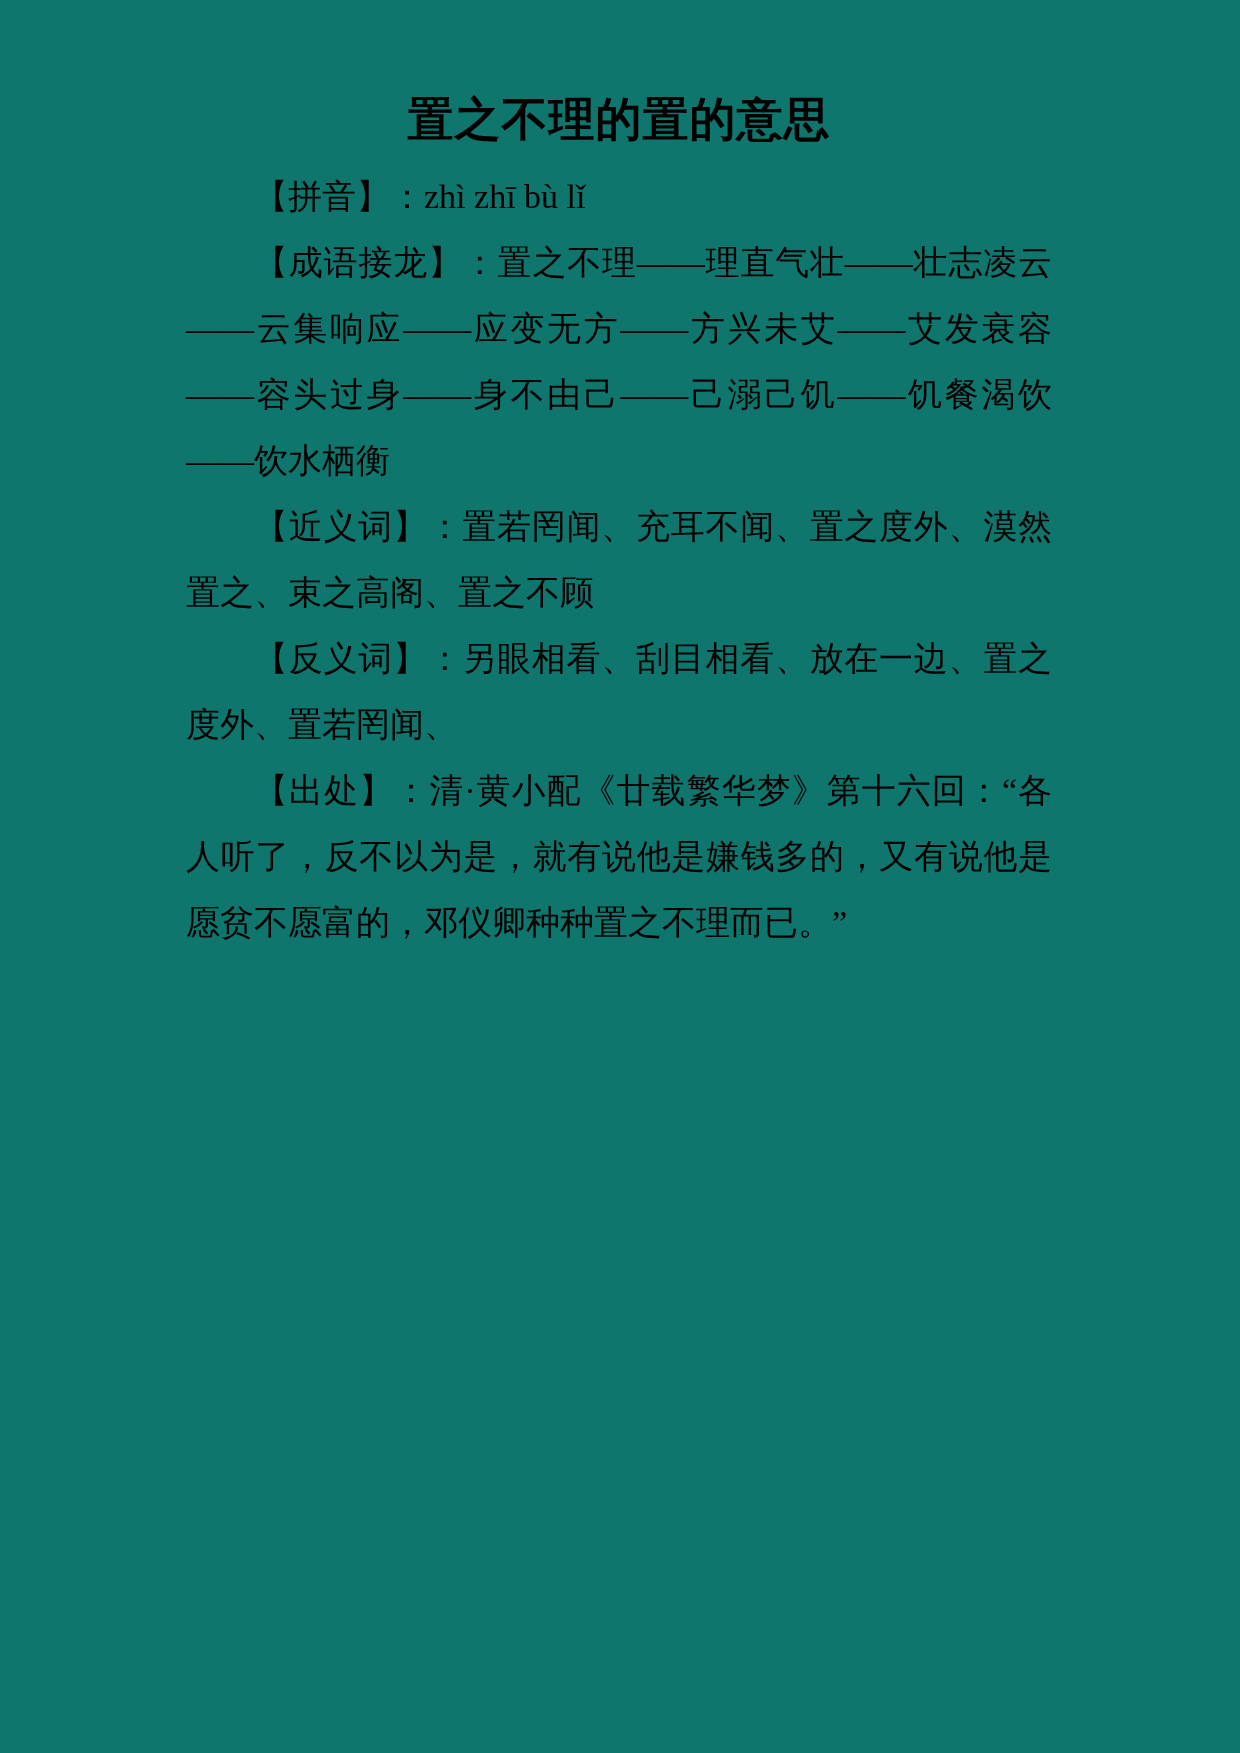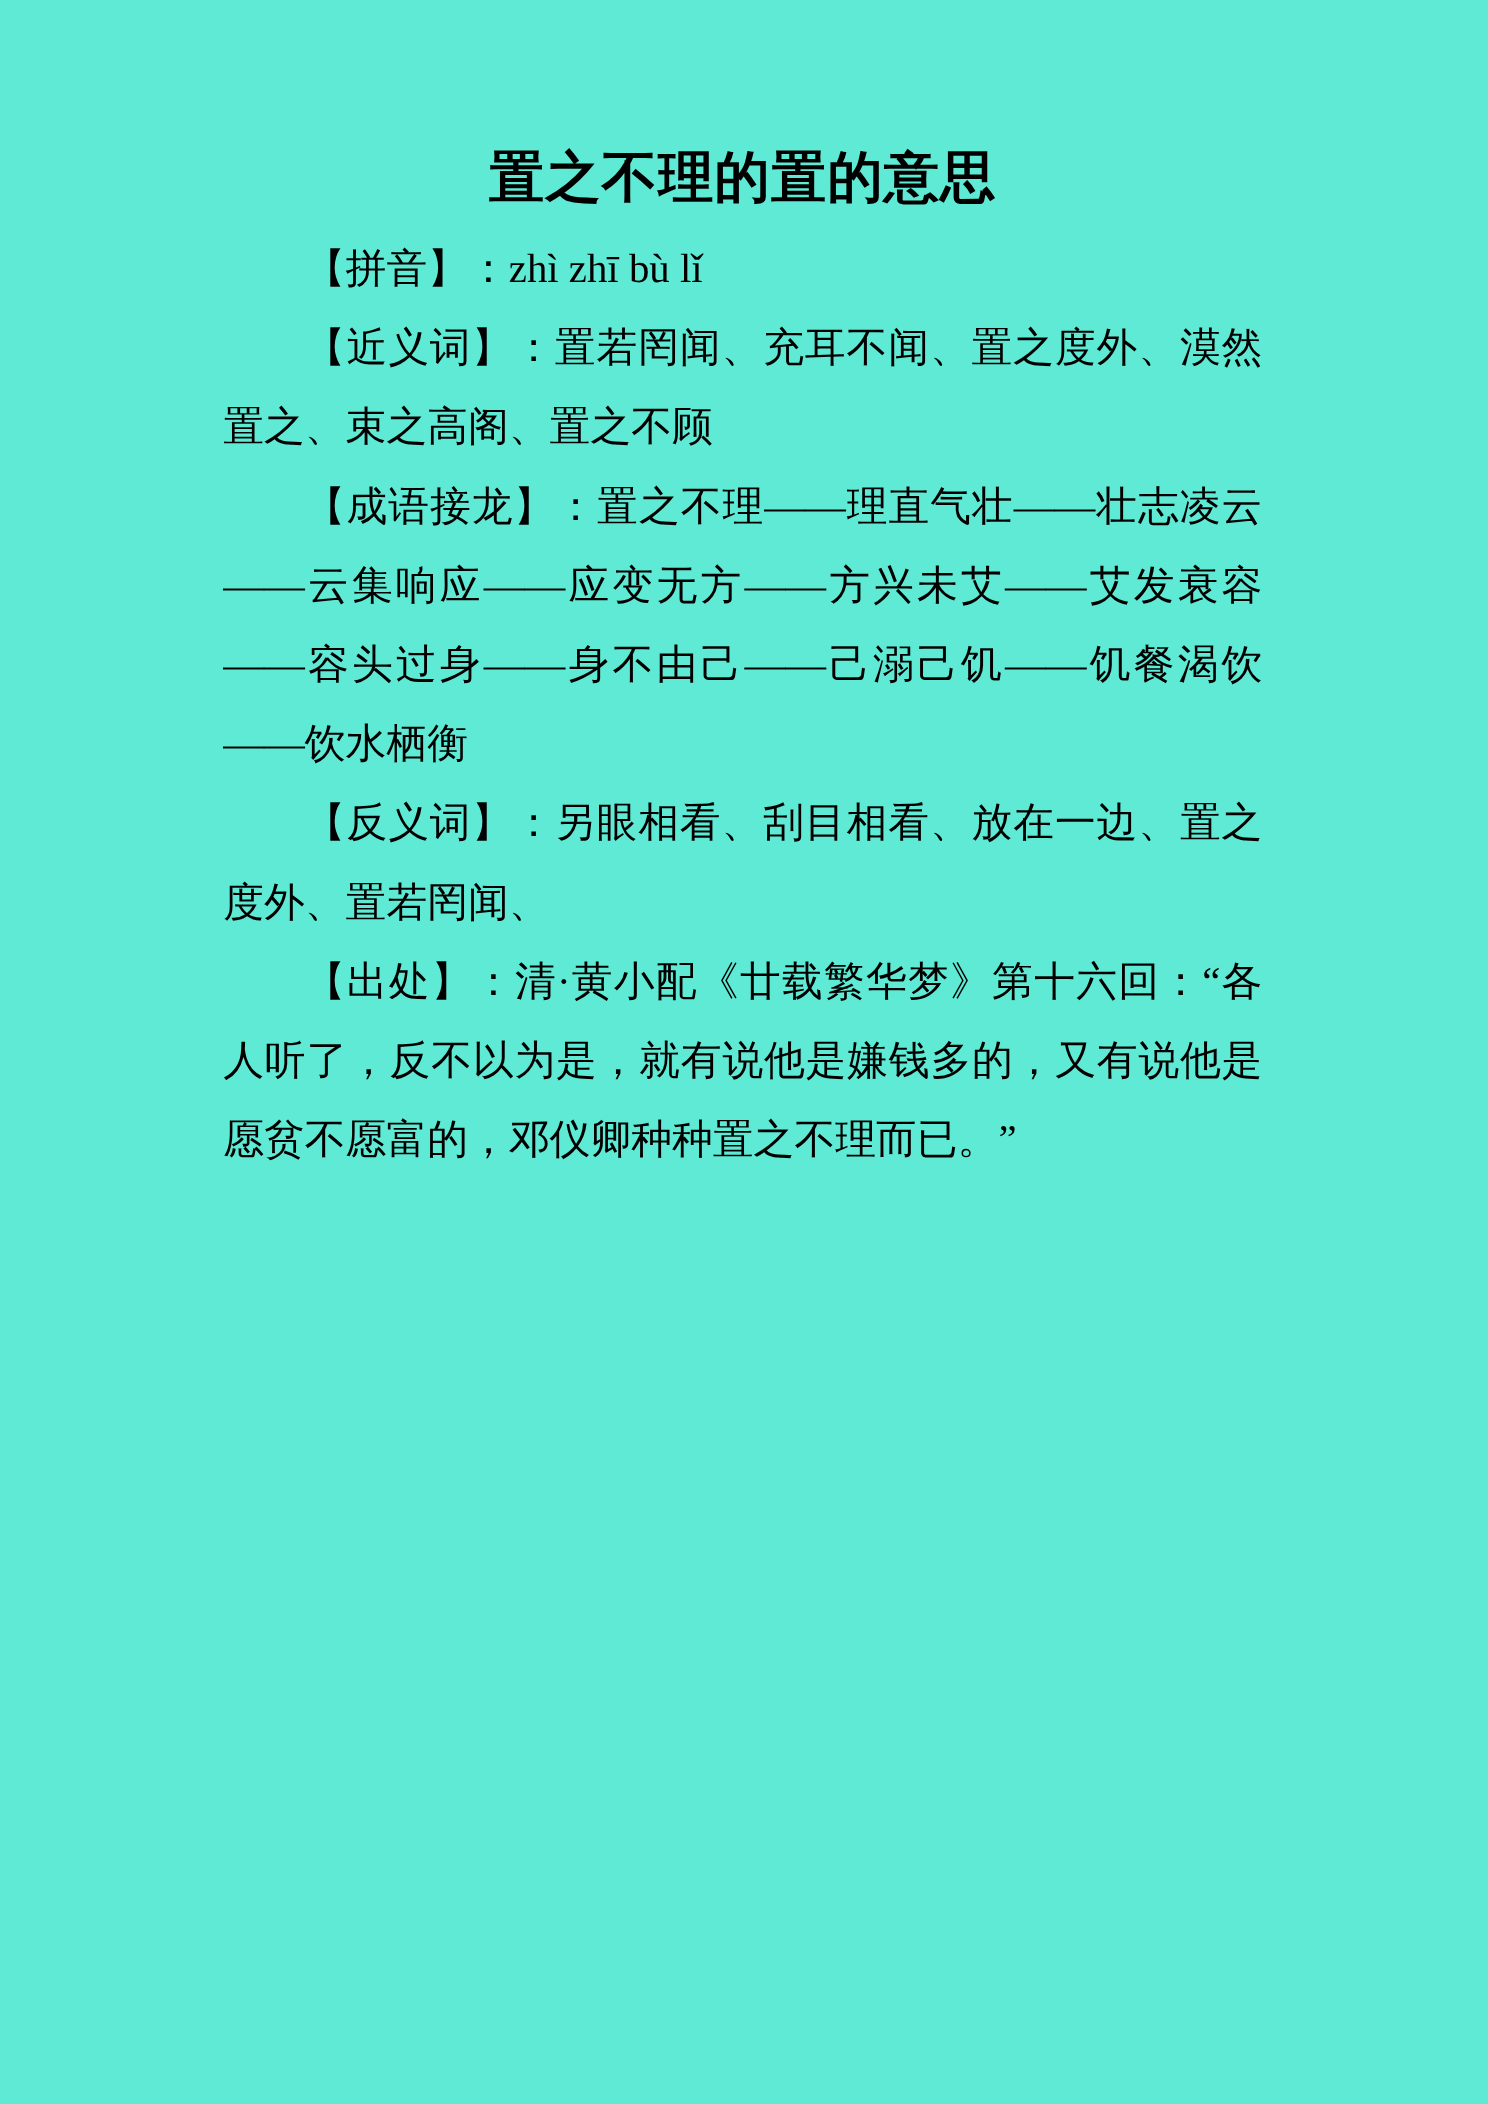--- a/index.html
+++ b/index.html
@@ -10,22 +10,22 @@
   body {
     width: 1240px;
     height: 1753px;
     color: #000000;
     font-family: "Liberation Serif", "DejaVu Serif", serif;
   }
   .page {
     box-sizing: border-box;
     width: 1240px;
     height: 1753px;
-    padding: 110px 188px 0 186px;
-    background: #5eead4;
+    padding: 82px 188px 0 186px;
+    background: #0f766e;
     overflow: hidden;
   }
   .doc-title {
     margin: 0 0 8px 0;
     font-family: "Liberation Sans", "DejaVu Sans", sans-serif;
     font-weight: bold;
     font-size: 46px;
     line-height: 74px;
     text-align: center;
     letter-spacing: 1px;
@@ -43,18 +43,18 @@
   }
 </style>
 </head>
 <body>
 
 <div class="page">
   <h1 class="doc-title">置之不理的置的意思</h1>
 
   <div class="body-text">
     <p>【拼音】：zhì zhī bù lǐ</p>
+    <p>【成语接龙】：置之不理——理直气壮——壮志凌云——云集响应——应变无方——方兴未艾——艾发衰容——容头过身——身不由己——己溺己饥——饥餐渴饮——饮水栖衡</p>
     <p>【近义词】：置若罔闻、充耳不闻、置之度外、漠然置之、束之高阁、置之不顾</p>
-    <p>【成语接龙】：置之不理——理直气壮——壮志凌云——云集响应——应变无方——方兴未艾——艾发衰容——容头过身——身不由己——己溺己饥——饥餐渴饮——饮水栖衡</p>
     <p>【反义词】：另眼相看、刮目相看、放在一边、置之度外、置若罔闻、</p>
     <p>【出处】：清·黄小配《廿载繁华梦》第十六回：“各人听了，反不以为是，就有说他是嫌钱多的，又有说他是愿贫不愿富的，邓仪卿种种置之不理而已。”</p>
   </div>
 </div>
 
 </body></html>

